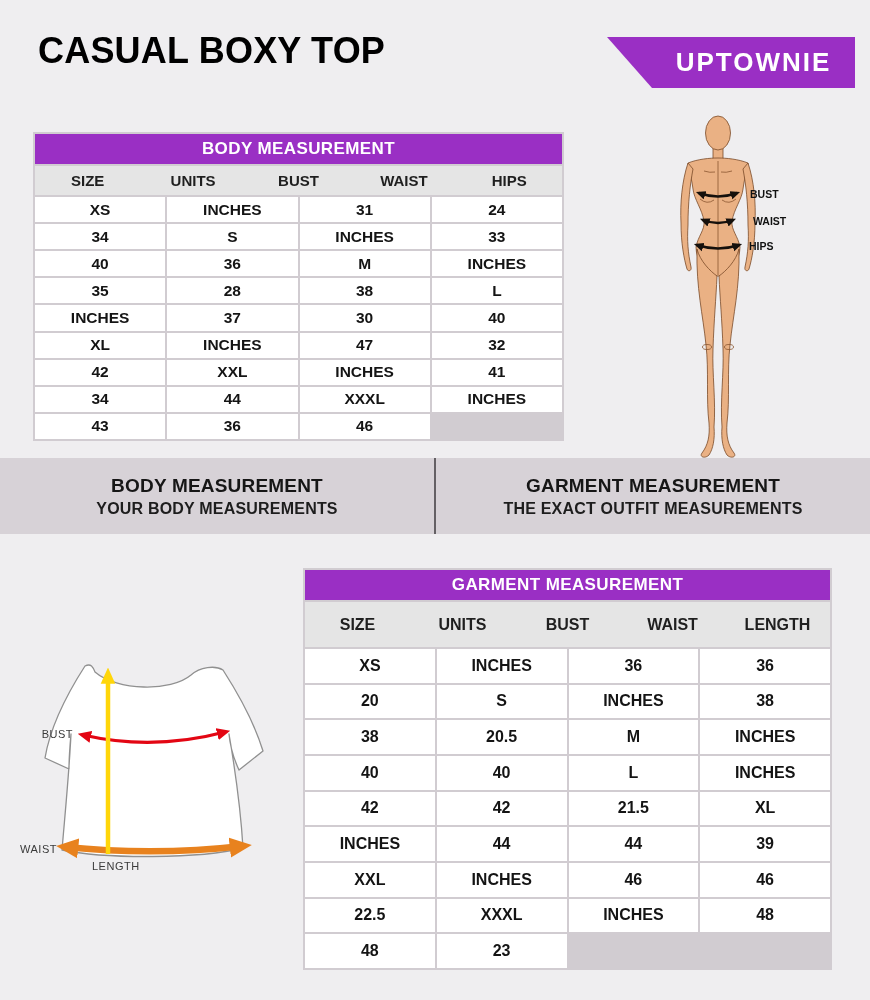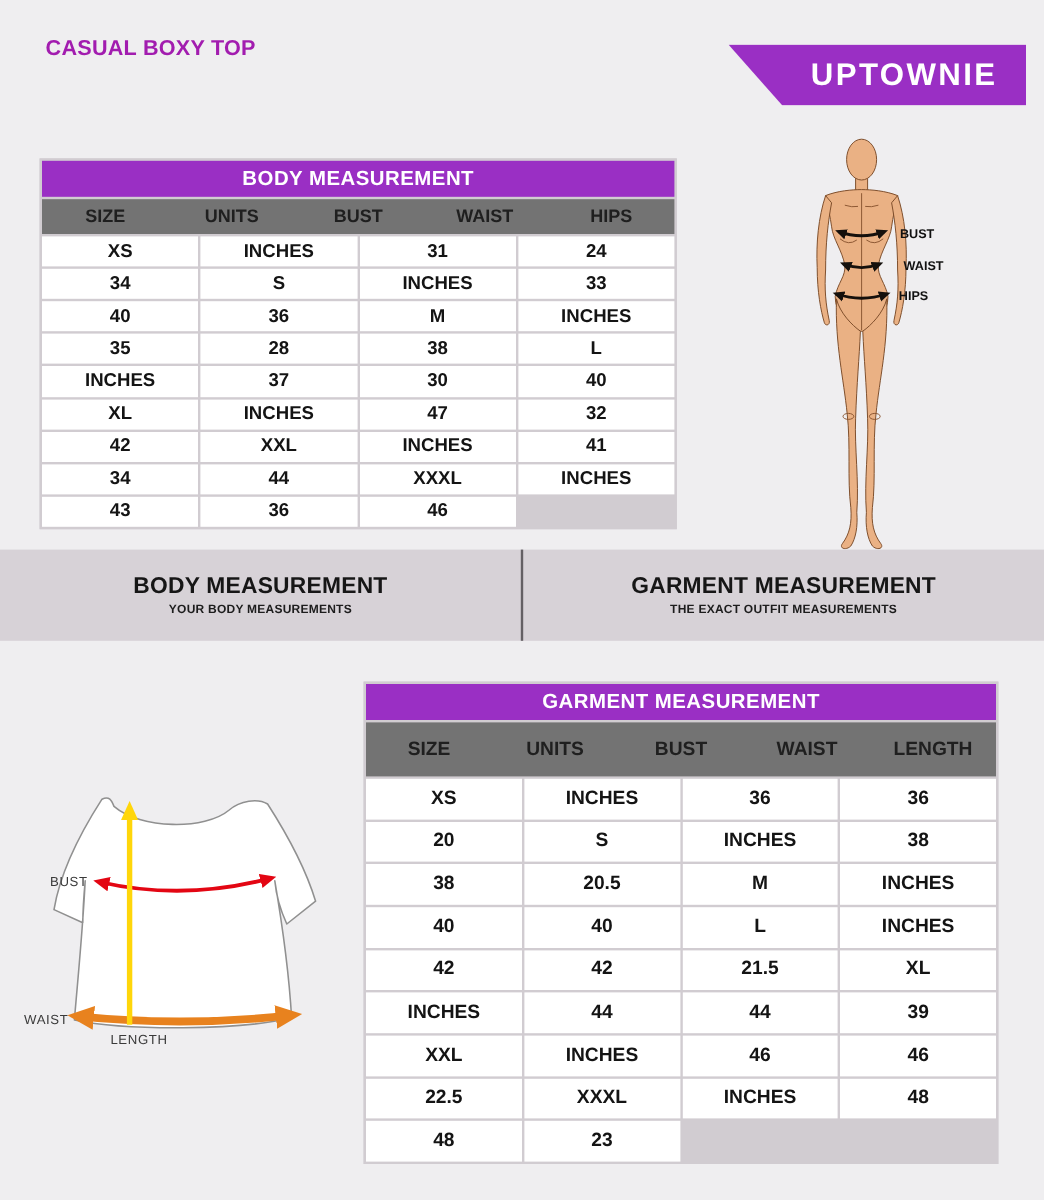--- a/index.html
+++ b/index.html
@@ -2,56 +2,56 @@
 <html><head>
 <meta charset="utf-8">
 <style>
   html,body{margin:0;padding:0;background:#e9e8ea;}
   .canvas{
     position:relative;width:870px;height:1000px;overflow:hidden;
     background:#efeef0;font-family:"Liberation Sans",sans-serif;
   }
   
   .page-title{
-    position:absolute;left:38px;top:30px;font-size:18px;font-weight:800;
-    color:#a21caf;letter-spacing:.2px;
+    position:absolute;left:38px;top:30px;font-size:36px;font-weight:800;
+    color:#000000;letter-spacing:.2px;
   }
   .brand-banner{
     position:absolute;top:37px;right:15px;width:248px;height:51px;background:#9a2fc4;
     clip-path:polygon(0 0,100% 0,100% 100%,45px 100%);
     display:flex;align-items:center;justify-content:center;padding-left:45px;
     box-sizing:border-box;
   }
   .brand-banner span{color:#fff;font-size:26px;font-weight:700;letter-spacing:2px;}
   
   .mtable{position:absolute;display:flex;flex-direction:column;gap:2px;
     background:#d1ccd1;border:2px solid #d1ccd1;box-sizing:border-box;}
   .mtable .ttl{background:#9a2fc4;color:#fff;font-weight:700;font-size:17px;
     display:flex;align-items:center;justify-content:center;letter-spacing:.4px;}
-  .thead{display:grid;grid-template-columns:repeat(5,1fr);background:#737373;}
+  .thead{display:grid;grid-template-columns:repeat(5,1fr);background:#e5e5e5;}
   .thead .th{display:flex;align-items:center;justify-content:center;
     font-weight:700;color:#1f1f1f;}
   .tbody{display:grid;grid-template-columns:repeat(4,1fr);gap:2px;background:#d1ccd1;}
   .tbody .td{background:#fff;display:flex;align-items:center;justify-content:center;
     font-weight:700;color:#141414;}
   .body-table{left:33px;top:132px;width:531px;}
   .body-table .ttl{height:30px;}
   .body-table .thead{height:29px;font-size:15px;}
   .body-table .tbody{height:242px;grid-auto-rows:1fr;font-size:15.5px;}
   .garment-table{left:303px;top:568px;width:529px;}
   .garment-table .ttl{height:30px;}
   .garment-table .thead{height:45px;font-size:16px;}
   .garment-table .tbody{height:319px;grid-auto-rows:1fr;font-size:16px;}
   
   .band{position:absolute;left:0;top:458px;width:870px;height:76px;background:#d7d2d7;
     display:flex;align-items:stretch;}
   .band-half{flex:1;display:flex;flex-direction:column;align-items:center;justify-content:center;}
   .band-divider{width:2px;background:#646064;}
   .band-title{font-size:19px;font-weight:800;color:#161616;letter-spacing:.2px;}
-  .band-sub{font-size:10px;font-weight:700;color:#1d1d1d;margin-top:3px;letter-spacing:.2px;}
+  .band-sub{font-size:16px;font-weight:700;color:#1d1d1d;margin-top:3px;letter-spacing:.2px;}
   
   .fig{position:absolute;}
   .fig-body{left:640px;top:103px;width:230px;height:356px;}
   .fig-shirt{left:15px;top:650px;width:280px;height:240px;}
   svg text{font-family:"Liberation Sans",sans-serif;}
 </style>
 </head>
 <body>
 
 <div class="canvas">

